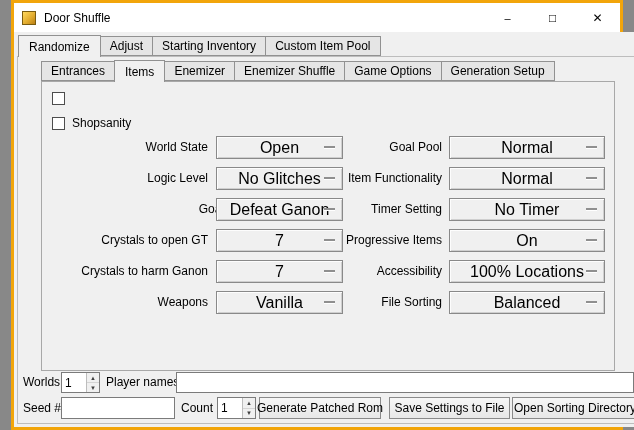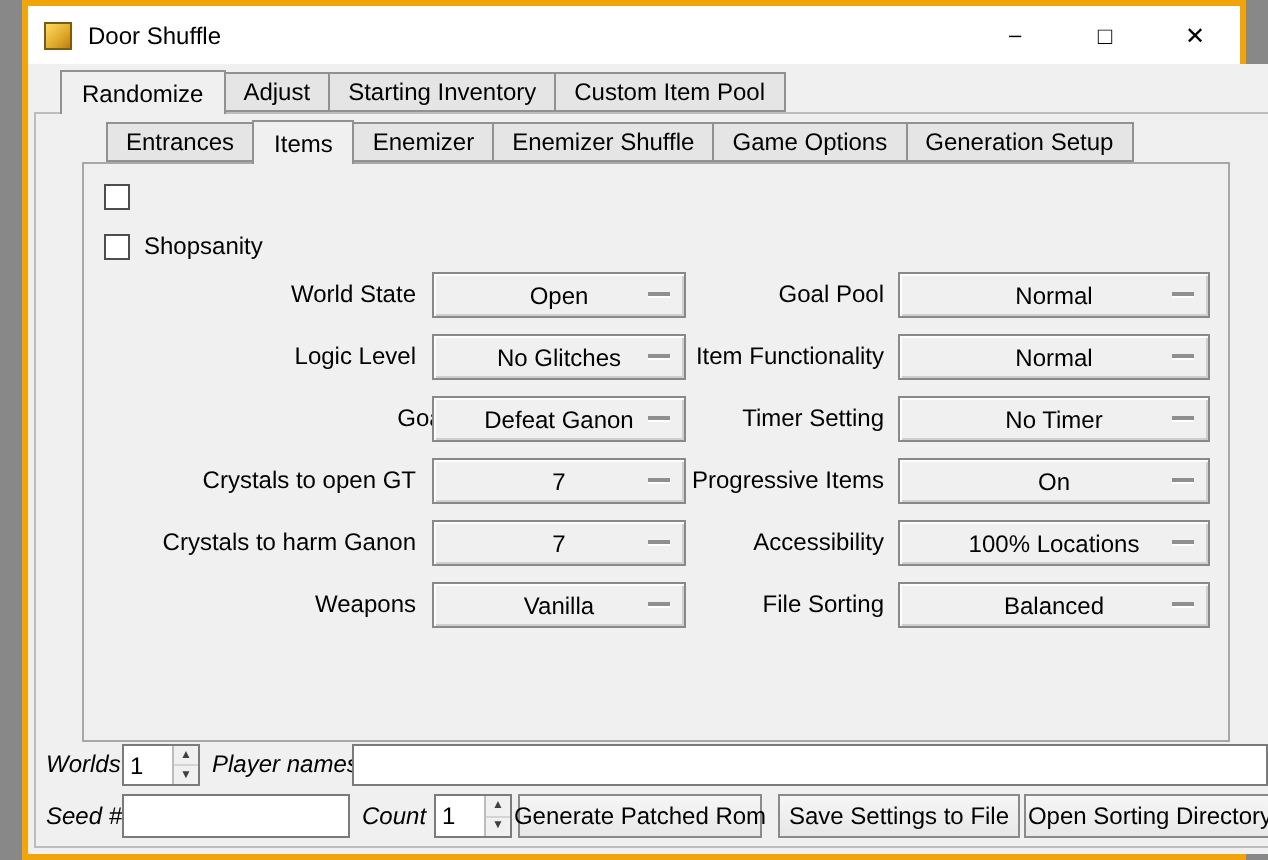--- a/index.html
+++ b/index.html
@@ -29,21 +29,21 @@
   .client { position:relative; width:628px; height:395px; background:#f0f0f0; overflow:hidden; }
 
   
   .tabrow { position:absolute; display:flex; align-items:flex-end; height:22px; z-index:2; }
   .outer-tabs { top:2px; left:4px; }
   .tab {
     display:flex; align-items:center; padding:0 9px; height:20px;
     background:#e5e5e5; border:1px solid #919191; margin-left:-1px;
     white-space:nowrap; cursor:default; position:relative;
   }
-  .tab:first-child { margin-left:12px; }
+  .tab:first-child { margin-left:0; }
   .tab.selected {
     height:22px; background:#f0f0f0; border-bottom:none;
     margin-bottom:-1px; z-index:3; padding:0 10px;
   }
 
   .outer-pane {
     position:absolute; left:3px; right:3px; top:24px; bottom:3px;
     border:1px solid #bdbdbd; background:#f0f0f0;
   }
 
@@ -60,28 +60,28 @@
 
   
   .field-row { position:absolute; left:0; right:0; height:23px; }
   .f-label { position:absolute; height:23px; line-height:23px; text-align:right; white-space:nowrap; }
   .dropdown {
     position:absolute; height:23px; background:#f0f0f0;
     border:1px solid #898989;
     box-shadow: inset 1px 1px 0 #fdfdfd, inset -1px -1px 0 #cfcfcf;
     display:flex; align-items:center; justify-content:center; cursor:default;
   }
-  .dd-value { font-size:12px; white-space:nowrap; }
+  .dd-value { font-size:16px; white-space:nowrap; }
   .dd-indicator {
     position:absolute; right:7px; top:9px; width:11px; height:2px;
     background:#8f8f8f; box-shadow:0 1px 0 #ffffff;
   }
 
   
-  .b-label { position:absolute; height:22px; line-height:22px; white-space:nowrap;font-style:italic; }
+  .b-label { position:absolute; height:22px; line-height:22px; white-space:nowrap; }
   .entry {
     position:absolute; background:#fff; border:1px solid #7b7b7b;
     font:12px "Liberation Sans", sans-serif; padding:0 3px; outline:none;
   }
   .spinbox { position:absolute; display:flex; background:#fff; border:1px solid #7b7b7b; }
   .spin-input { flex:1; min-width:0; border:none; outline:none; padding:0 3px;
                 font:12px "Liberation Sans", sans-serif; }
   .spin-arrows { width:13px; display:flex; flex-direction:column; border-left:1px solid #bdbdbd; }
   .spin-btn { flex:1; display:flex; align-items:center; justify-content:center;
               background:#f0f0f0; font-size:6px; color:#404040; cursor:default; }

